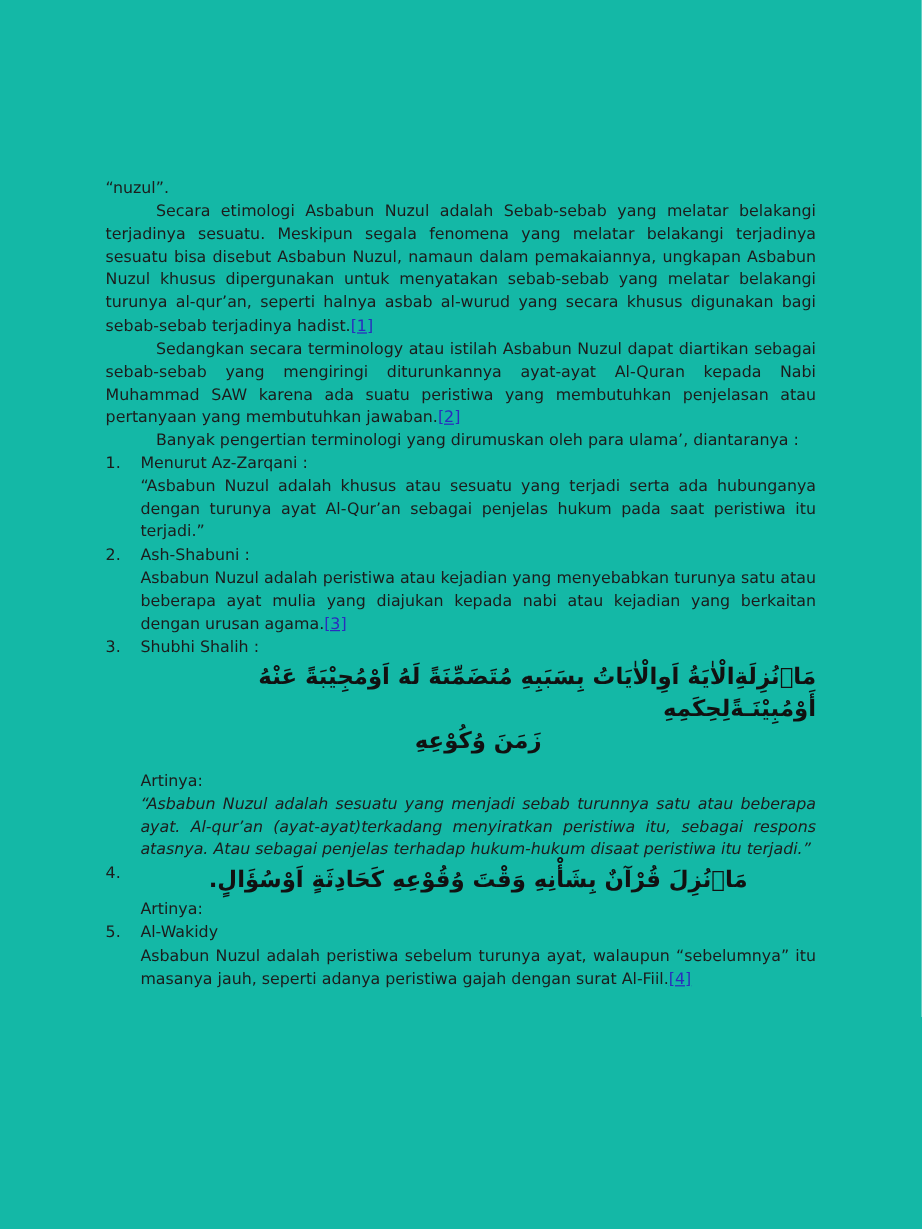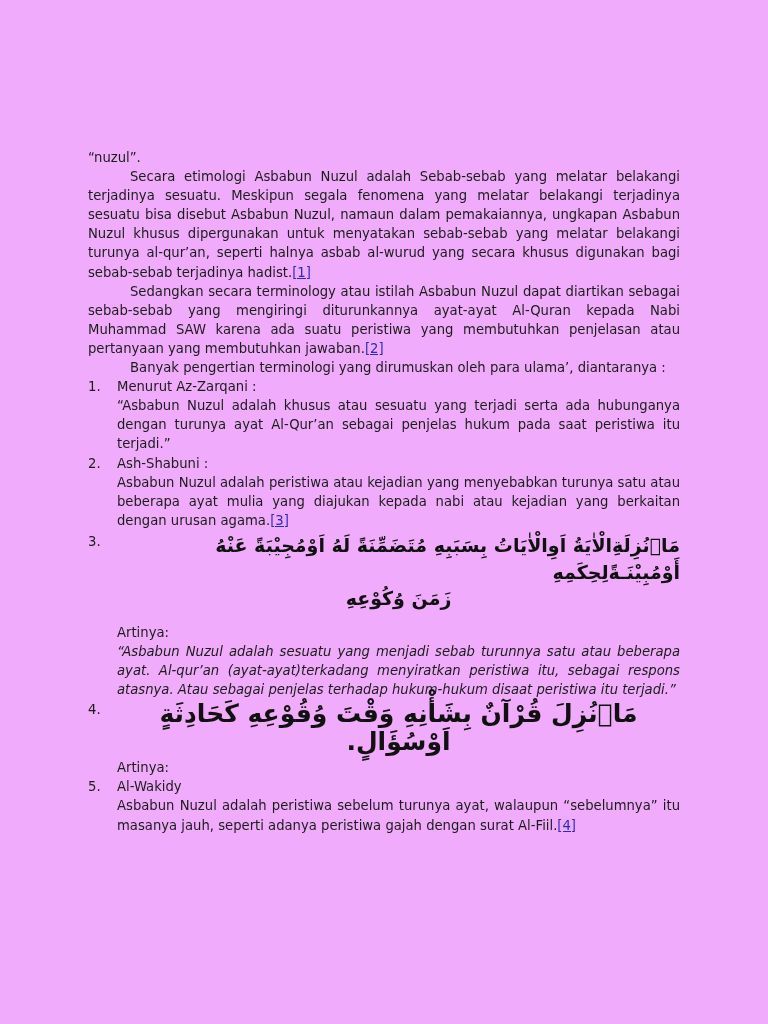--- a/index.html
+++ b/index.html
@@ -11,21 +11,21 @@
     width: 768px;
     height: 1024px;
     overflow: hidden;
     font-family: "DejaVu Sans", sans-serif;
     color: #1a1a1a;
   }
   .page {
     position: relative;
     width: 768px;
     height: 1024px;
-    background: #f0abfc;
+    background: #14b8a6;
     box-sizing: border-box;
     padding: 148px 88px 0 88px;
   }
   .doc-body {
     width: 592px;
     font-size: 13.2px;
     line-height: 19.1px;
     text-align: justify;
     text-justify: inter-word;
     color: #1c1c1c;
@@ -94,21 +94,21 @@
     letter-spacing: 0px;
   }
   .arabic.line2 {
     text-align: center;
     margin-top: -2px;
   }
   .arabic-inline {
     display: block;
     direction: rtl;
     unicode-bidi: bidi-override;
-    font-size: 25px;
+    font-size: 19px;
     line-height: 28px;
     text-align: center;
     font-weight: 600;
     color: #111111;
     margin: 1px 0 2px 0;
   }
   .gap-md { height: 9px; }
 </style>
 </head>
 <body>
@@ -133,20 +133,21 @@
       </li>
 
       <li>
         <span class="num">2.</span>
         <span class="li-title">Ash-Shabuni :</span>
         <span class="li-text"><span>Asbabun Nuzul adalah peristiwa atau kejadian yang menyebabkan turunya satu atau beberapa ayat mulia yang diajukan kepada nabi atau kejadian yang berkaitan dengan urusan agama.</span><span class="fn">[3]</span></span>
       </li>
 
       <li>
         <span class="num">3.</span>
+        <span class="li-title">Shubhi Shalih :</span>
         <span class="arabic">مَاۢنُزِلَةِالْاٰيَةُ اَوِالْاٰيَاتُ بِسَبَبِهِ مُتَضَمِّنَةً لَهُ اَوْمُجِيْبَةً عَنْهُ أَوْمُبِيْنَـةًلِحِكَمِهِ</span>
         <span class="arabic line2">زَمَنَ وُكُوْعِهِ</span>
         <div class="gap-md"></div>
         <span class="artinya">Artinya:</span>
         <span class="li-text italic"><span>“Asbabun Nuzul adalah sesuatu yang menjadi sebab turunnya satu atau beberapa ayat. Al-qur’an (ayat-ayat)terkadang menyiratkan peristiwa itu, sebagai respons atasnya. Atau sebagai penjelas terhadap hukum-hukum disaat peristiwa itu terjadi.”</span></span>
       </li>
 
       <li>
         <span class="num">4.</span>
         <span class="arabic-inline">مَاۢنُزِلَ قُرْآنٌ بِشَأْنِهِ وَقْتَ وُقُوْعِهِ كَحَادِثَةٍ اَوْسُؤَالٍ.</span>

